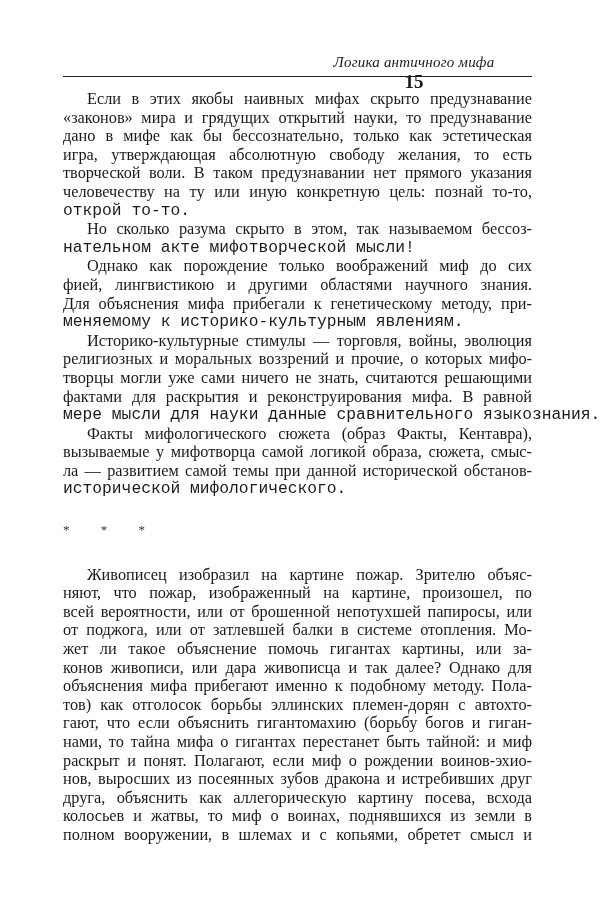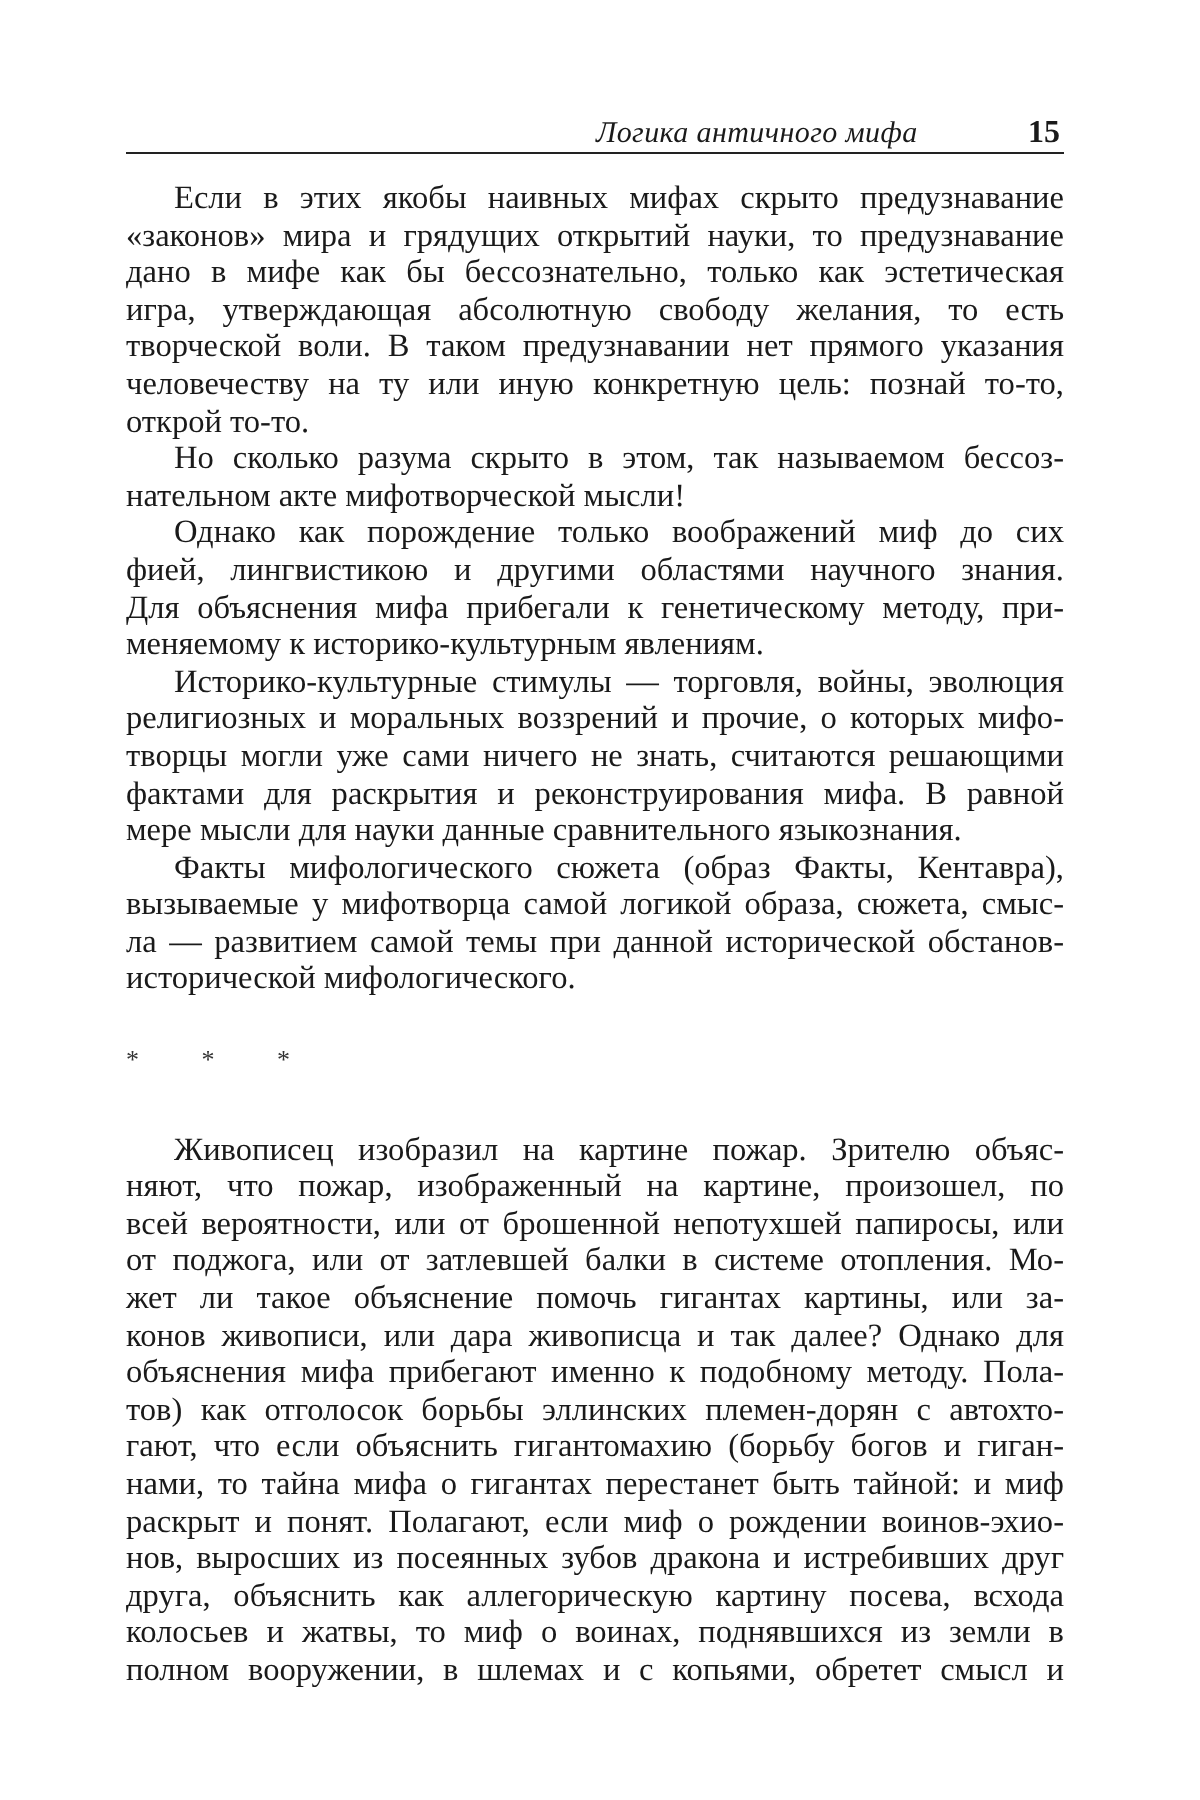--- a/index.html
+++ b/index.html
@@ -2,28 +2,28 @@
 <html><head>
 <meta charset="utf-8">
 <style>
   html, body { margin: 0; padding: 0; }
   body {
     width: 600px; height: 900px; background: #ffffff; position: relative; overflow: hidden;
     font-family: "Liberation Serif", "DejaVu Serif", serif; color: #1a1a1a;
   }
   .page { position: absolute; left: 63px; top: 54px; width: 469px; }
   .running-head {
-    display: flex; justify-content: space-between; align-items: flex-end;
-    height: 22px; border-bottom: 1.3px solid #222; padding: 0 2px 0 235px;
+    display: flex; justify-content: space-between; align-items: center;
+    height: 22px; border-bottom: 1.3px solid #222; padding: 0 2px 0 235px; flex-direction: column;
   }
   .running-title { font-style: italic; font-size: 15px; letter-spacing: 0.2px; }
-  .page-number { font-weight: bold; font-size: 16px; }
+  .page-number { font-weight: bold; font-size: 19px; }
   .body-text { margin-top: 13px; font-size: 16.3px; line-height: 18.6px; text-align: justify; }
   .line { display: block; text-align: justify; text-align-last: justify; white-space: nowrap; height: 18.6px; }
-  .line.last { text-align-last: left; }
+  .line.last { text-align-last: left; font-family: Liberation Mono, monospace; }
   .asterism { margin: 22px 0 26px 0; font-size: 13px; letter-spacing: 14px; color: #333; }
   .indent { padding-left: 24px; }
 </style>
 </head>
 <body>
 
 <div class="page">
   <div class="running-head">
     <span class="running-title">Логика античного мифа</span>
     <span class="page-number">15</span>

